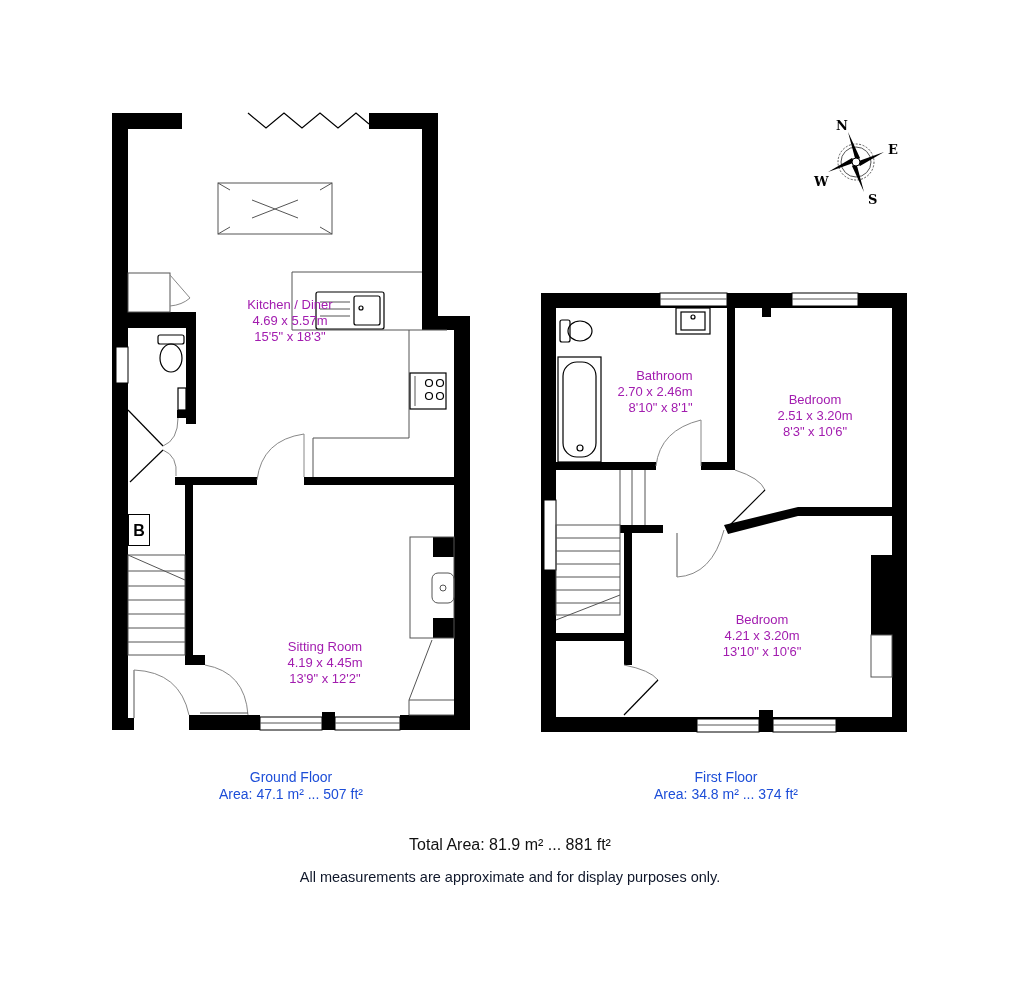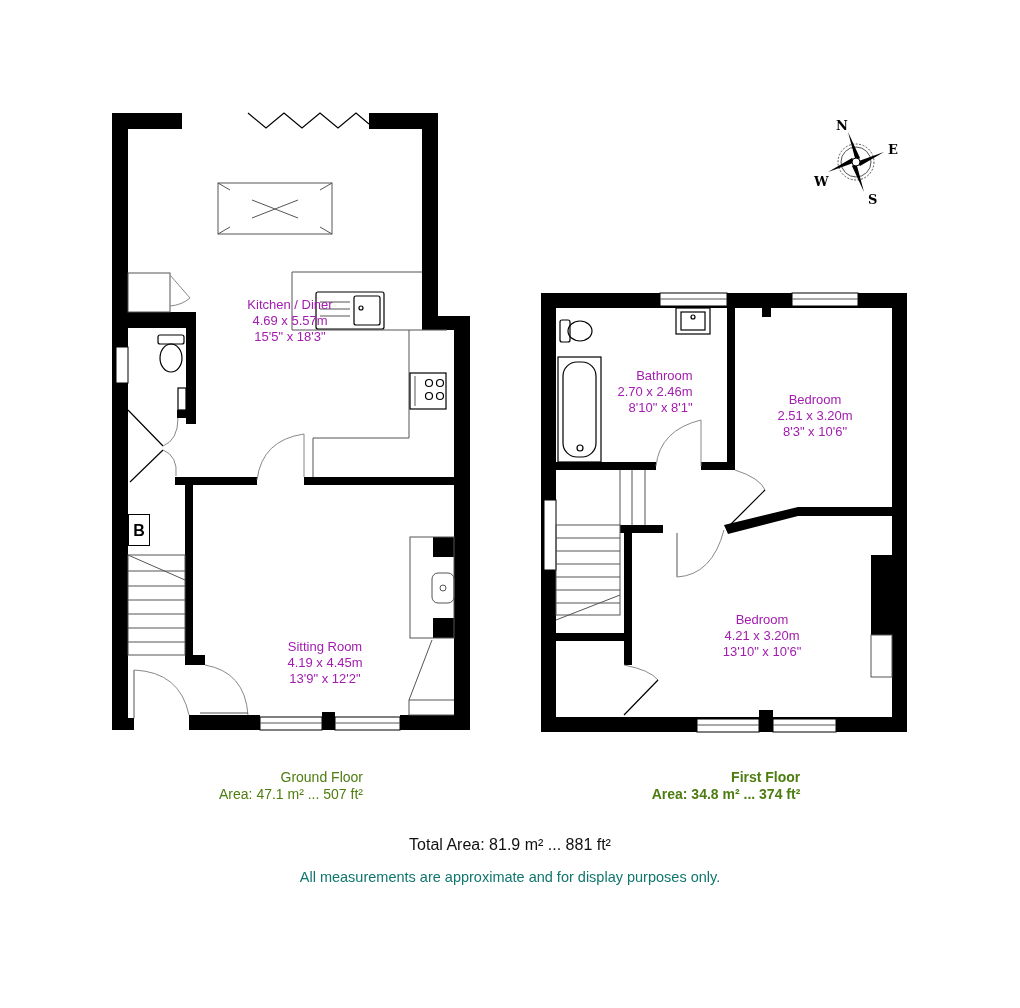--- a/index.html
+++ b/index.html
@@ -4,23 +4,23 @@
 <style>
   html, body { margin: 0; padding: 0; background: #ffffff; }
   body { width: 1020px; height: 1008px; position: relative; overflow: hidden; font-family: "Liberation Sans", sans-serif; }
   svg.plan { position: absolute; left: 0; top: 0; width: 1020px; height: 1008px; }
   .wall { fill: #000; }
   .thin { fill: none; stroke: #000; stroke-width: 1.2; }
   .thin-g { fill: none; stroke: #555; stroke-width: 1; }
   .arc { fill: none; stroke: #888; stroke-width: 1; }
   .win { fill: #fff; stroke: #000; stroke-width: 1; }
   .room-label { position: absolute; text-align: center; font-size: 13px; line-height: 16px; color: #a21caf; white-space: nowrap; transform: translateX(-50%); }
-  .floor-label { position: absolute; text-align: right; font-size: 14px; line-height: 17px; color: #4d7c0f; white-space: nowrap; transform: translateX(-50%); }
+  .floor-label { position: absolute; text-align: center; font-size: 14px; line-height: 17px; color: #1d4ed8; white-space: nowrap; transform: translateX(-50%); }
   .total { position: absolute; left: 510px; top: 836px; transform: translateX(-50%); font-size: 16px; color: #111; white-space: nowrap; }
-  .disclaimer { position: absolute; left: 510px; top: 869px; transform: translateX(-50%); font-size: 14.5px; color: #0f766e; white-space: nowrap; }
+  .disclaimer { position: absolute; left: 510px; top: 869px; transform: translateX(-50%); font-size: 14.5px; color: #0f172a; white-space: nowrap; }
   .compass { position: absolute; left: 808px; top: 112px; width: 100px; height: 100px; }
   .cl { position: absolute; font-family: "DejaVu Serif", serif; font-weight: bold; font-size: 13px; color: #000; }
   .boiler { position: absolute; left: 128px; top: 514px; width: 22px; height: 32px; border: 1px solid #000; background: #fff; font-weight: bold; font-size: 16px; text-align: center; line-height: 32px; box-sizing: border-box; }
 </style>
 </head>
 <body>
 
 <svg class="plan" viewBox="0 0 1020 1008">
 
   <g>
@@ -259,21 +259,21 @@
 <div class="room-label" style="left:762px;top:612px;">
   <div>Bedroom</div>
   <div>4.21 x 3.20m</div>
   <div>13'10" x 10'6"</div>
 </div>
 
 <div class="floor-label" style="left:291px;top:769px;">
   <div>Ground Floor</div>
   <div>Area: 47.1 m² ... 507 ft²</div>
 </div>
-<div class="floor-label" style="left:726px;top:769px;font-weight:bold;">
+<div class="floor-label" style="left:726px;top:769px;">
   <div>First Floor</div>
   <div>Area: 34.8 m² ... 374 ft²</div>
 </div>
 
 <div class="total">Total Area: 81.9 m² ... 881 ft²</div>
 <div class="disclaimer">All measurements are approximate and for display purposes only.</div>
 
 <div class="compass">
   <svg width="100" height="100" viewBox="0 0 100 100">
     <circle cx="48" cy="50" r="18" fill="none" stroke="#555" stroke-width="1" stroke-dasharray="2,1.5"></circle>

